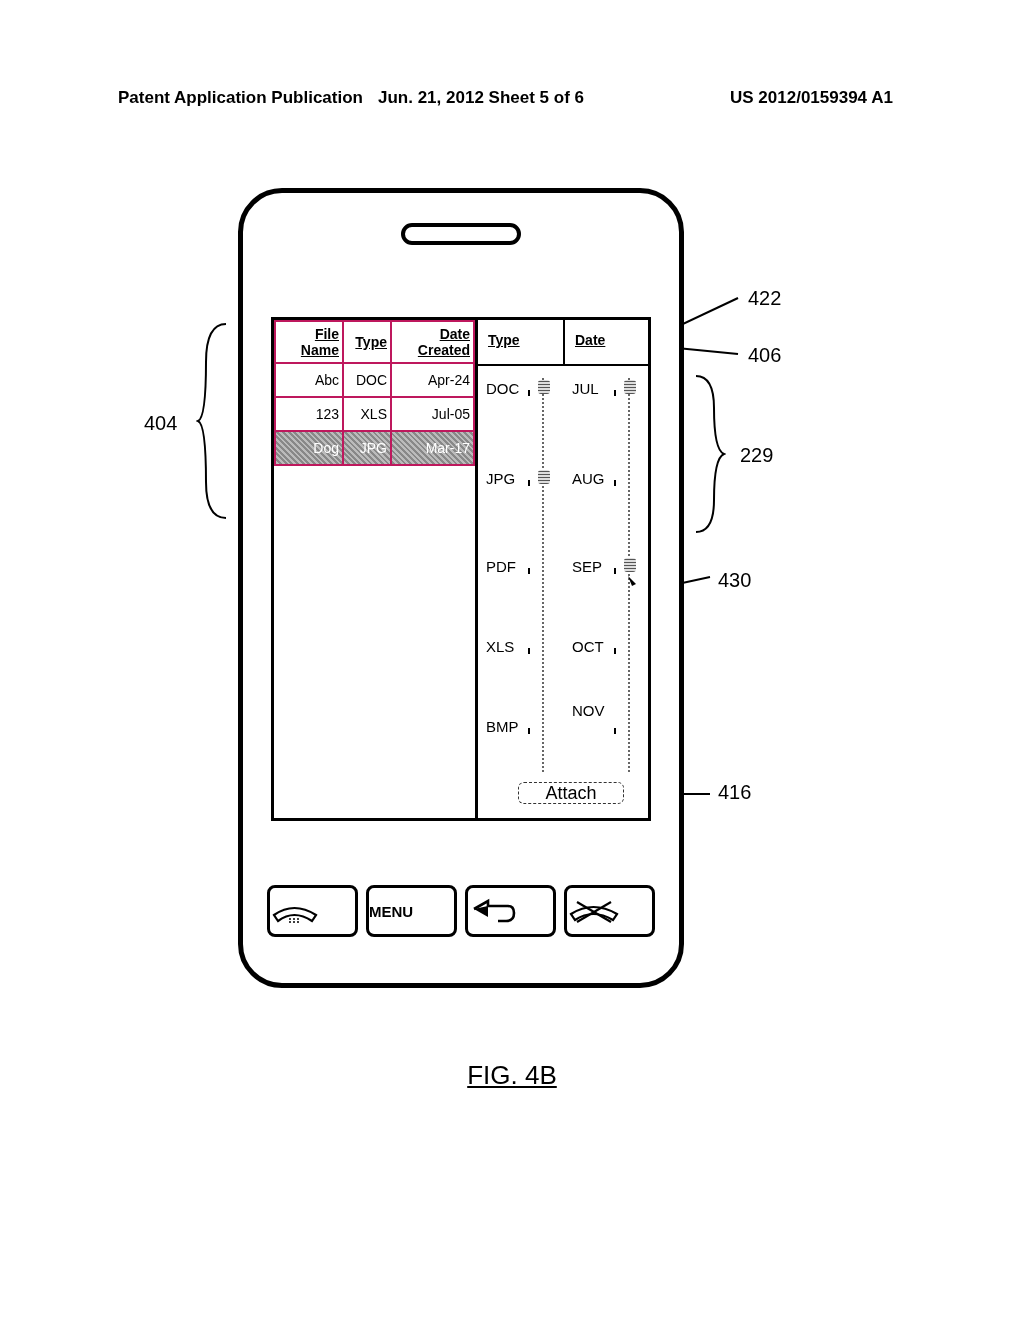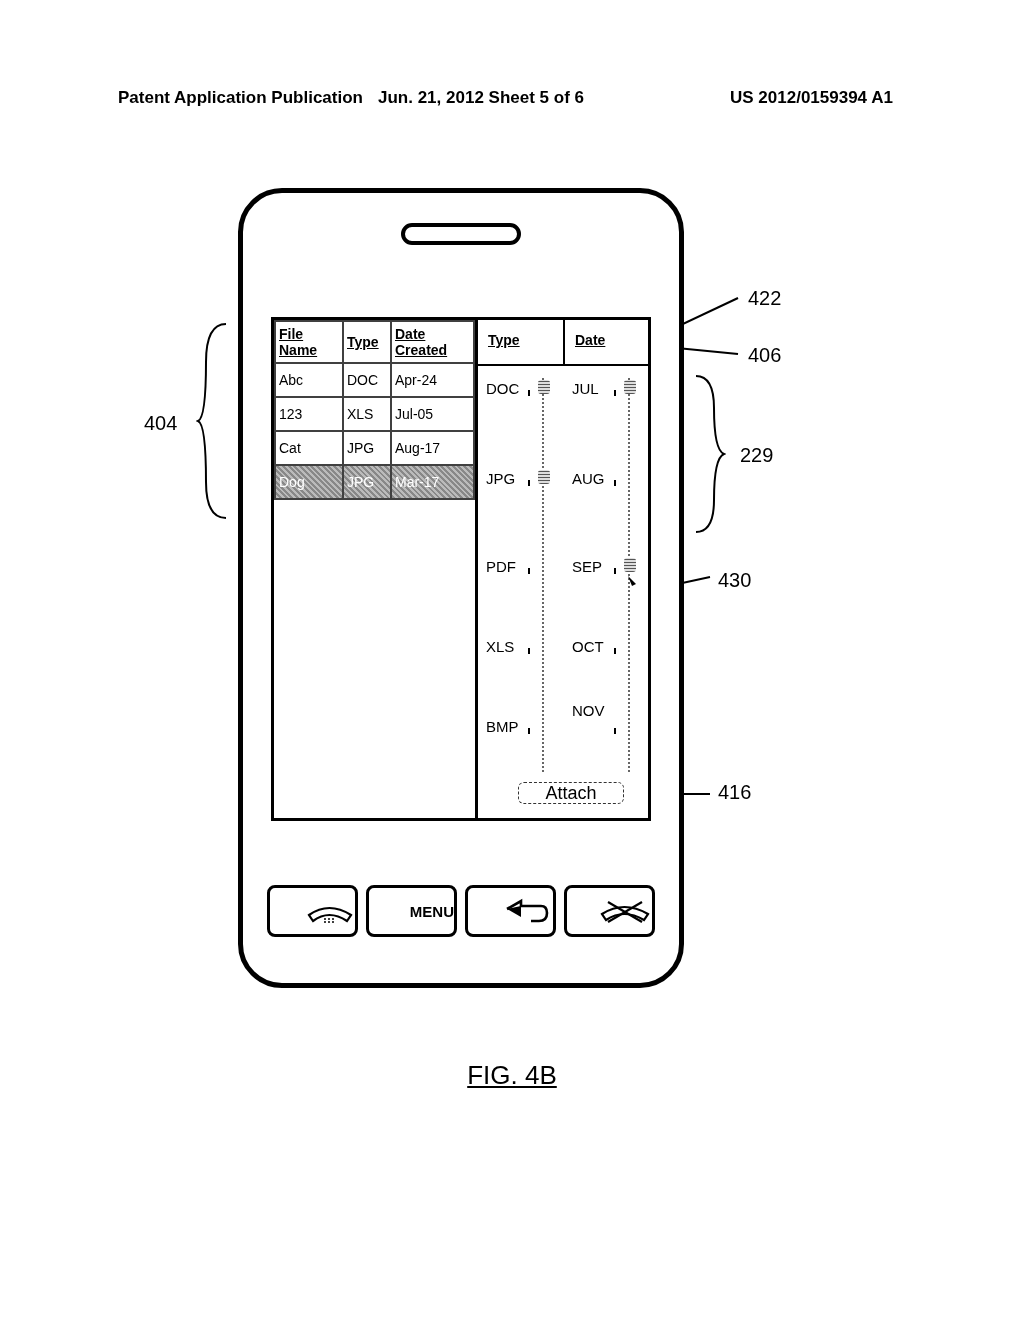--- a/index.html
+++ b/index.html
@@ -60,23 +60,23 @@
     width: 204px;
     height: 498px;
     border-right: 3px solid #000;
   }
   .file-table {
     border-collapse: collapse;
     width: 100%;
     font-size: 14px;
   }
   .file-table th, .file-table td {
-    border: 2px solid #404040;
+    border: 2px solid #be185d;
     padding: 4px 3px;
-    text-align: left;
+    text-align: right;
     height: 34px;
   }
   .file-table th { text-decoration: underline; }
   .sel {
     background: repeating-linear-gradient(45deg,#888 0,#888 2px,#bbb 2px,#bbb 4px);
     color: #fff;
   }
 
   .right-panel {
     position: absolute;
@@ -159,21 +159,21 @@
     height: 52px;
     display: flex;
     gap: 8px;
   }
   .nav-btn {
     flex: 1;
     border: 3px solid #000;
     border-radius: 8px;
     display: flex;
     align-items: center;
-    justify-content: flex-end;
+    justify-content: flex-start;
     font-size: 15px;
     font-weight: bold;
   }
   svg { display: block; }
 
   
   .label {
     position: absolute;
     font-size: 20px;
     font-family: Arial;
@@ -272,25 +272,20 @@
         <tr>
           <td>Abc</td>
           <td>DOC</td>
           <td>Apr-24</td>
         </tr>
         <tr>
           <td>123</td>
           <td>XLS</td>
           <td>Jul-05</td>
         </tr>
-        <tr>
-          <td>Cat</td>
-          <td>JPG</td>
-          <td>Aug-17</td>
-        </tr>
         <tr class="sel">
           <td>Dog</td>
           <td>JPG</td>
           <td>Mar-17</td>
         </tr>
       </tbody>
         </table>
     </div>
 
     <div class="right-panel">

